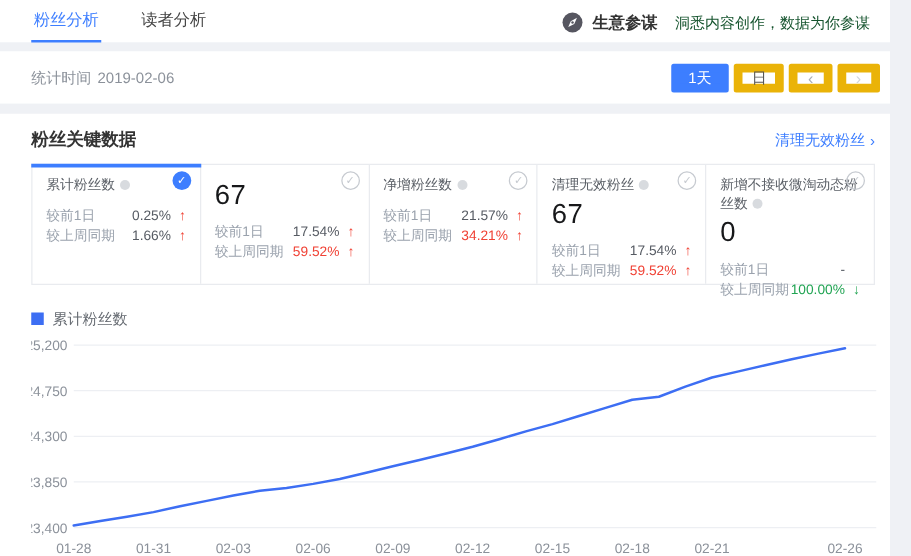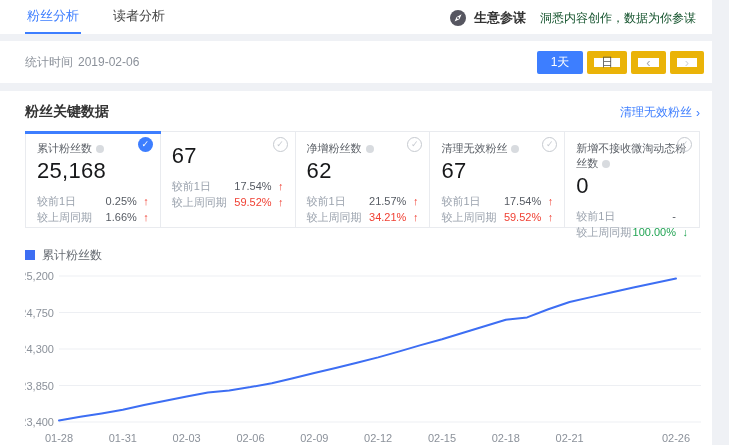--- a/index.html
+++ b/index.html
@@ -110,21 +110,20 @@
           <span>清理无效粉丝</span>
           <span class="chev">›</span>
         </span>
       </div>
 
       <div class="cards">
 
         <div class="card selected">
           <span class="check checked">✓</span>
           <div class="card-title"><span>累计粉丝数</span><span class="info-dot"></span></div>
-          <div class="card-value">25,168</div>
           <div class="card-rows">
             <div class="crow">
               <span class="lab">较前1日</span>
               <span class="val">0.25%</span>
               <span class="arrow up">↑</span>
             </div>
             <div class="crow">
               <span class="lab">较上周同期</span>
               <span class="val">1.66%</span>
               <span class="arrow up">↑</span>
@@ -145,21 +144,20 @@
               <span class="lab">较上周同期</span>
               <span class="val red">59.52%</span>
               <span class="arrow up">↑</span>
             </div>
           </div>
         </div>
 
         <div class="card">
           <span class="check unchecked">✓</span>
           <div class="card-title"><span>净增粉丝数</span><span class="info-dot"></span></div>
-          <div class="card-value">62</div>
           <div class="card-rows">
             <div class="crow">
               <span class="lab">较前1日</span>
               <span class="val">21.57%</span>
               <span class="arrow up">↑</span>
             </div>
             <div class="crow">
               <span class="lab">较上周同期</span>
               <span class="val red">34.21%</span>
               <span class="arrow up">↑</span>

